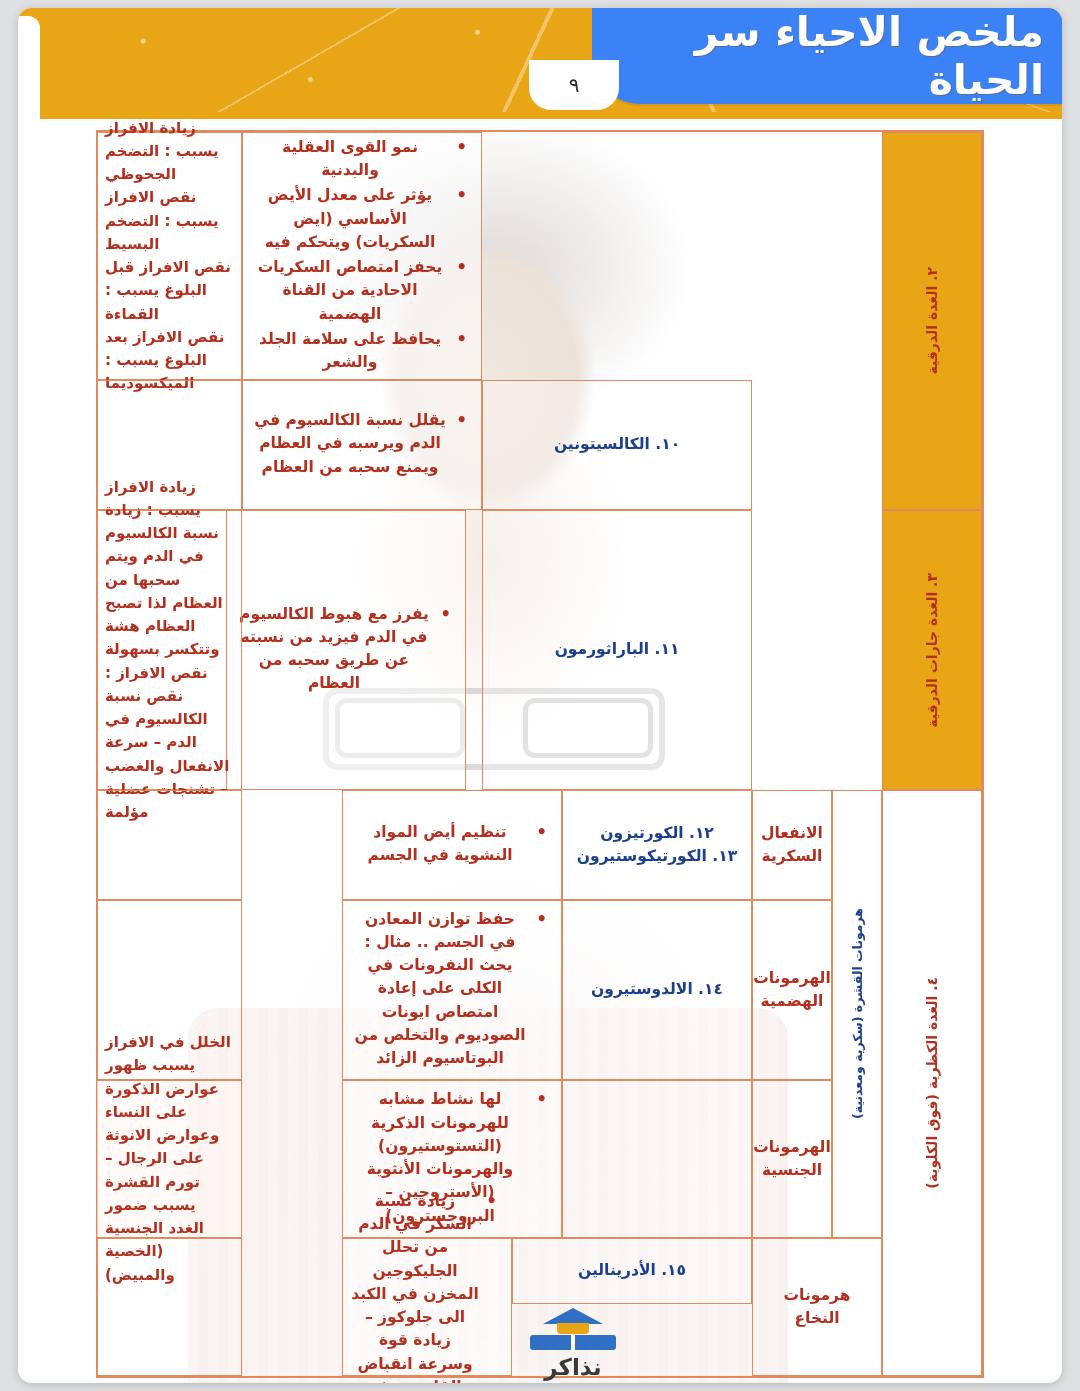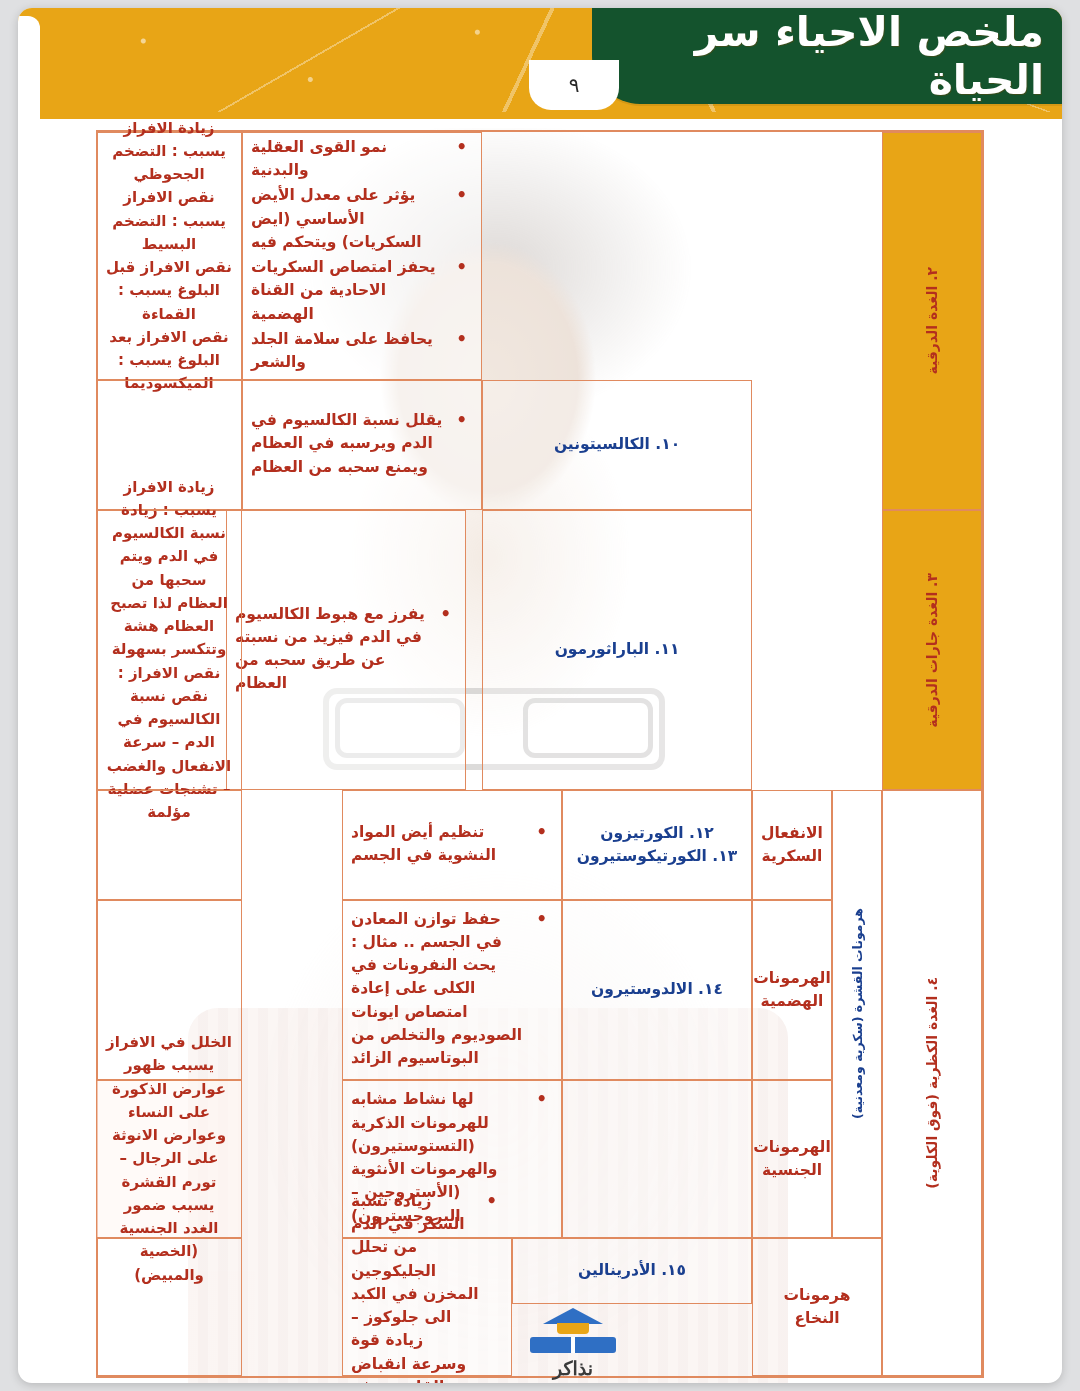--- a/index.html
+++ b/index.html
@@ -34,21 +34,21 @@
   .header .net2{
     position:absolute;inset:0;opacity:.35;
     background:
       linear-gradient(115deg, transparent 48.6%, #fff 48.6%, #fff 49%, transparent 49%),
       linear-gradient(65deg, transparent 63.6%, #fff 63.6%, #fff 64%, transparent 64%),
       linear-gradient(150deg, transparent 30.7%, #fff 30.7%, #fff 31%, transparent 31%),
       linear-gradient(20deg, transparent 77.7%, #fff 77.7%, #fff 78%, transparent 78%);
   }
   .title-plate{
     position:absolute;right:0;top:0;width:470px;height:96px;
-    background:#14532d;
+    background:#3b82f6;
     border-bottom-left-radius:48px;
     box-shadow:0 2px 0 rgba(0,0,0,.08);
   }
   .title-plate .title{
     position:absolute;inset:0;
     display:flex;align-items:center;justify-content:center;
     color:#ffffff;font-size:41px;font-weight:bold;
     font-family:"DejaVu Sans", sans-serif;
     text-shadow:1px 1px 0 rgba(120,70,0,.35);
     padding-right:18px;
@@ -117,38 +117,38 @@
     padding:6px 8px;
     background:transparent;
   }
   .cell.blue{color:#1a3f8f;}
   .cell.orange-fill{background:#e8a516;border-color:#e08a5f;}
   .cell.white{background:rgba(255,255,255,.55);}
   .cell.translucent{background:rgba(255,255,255,.32);}
   .cell.pinkish{background:rgba(255,245,242,.55);}
   .bullets{
     width:100%;
-    text-align:left;
+    text-align:center;
     padding-right:4px;
   }
   .bullets ul{margin:0;padding:0 18px 0 0;list-style:none;}
   .bullets li{position:relative;margin:0 0 2px 0;padding-right:2px;}
   .bullets li:before{
     content:"•";position:absolute;right:-16px;top:-1px;color:#b32f1e;font-size:17px;
   }
   .vtext{
     writing-mode:vertical-rl;
     transform:rotate(180deg);
     white-space:nowrap;
     font-size:14px;
     line-height:1.2;
   }
   .vtext.small{font-size:12.5px;}
   .lefttext{
-    width:100%;text-align:center;font-size:15px;line-height:1.55;
+    width:100%;text-align:left;font-size:15px;line-height:1.55;
   }
   
   .wm{
     position:absolute;left:470px;top:1300px;width:170px;height:72px;
     display:flex;flex-direction:column;align-items:center;justify-content:flex-end;
   }
   .wm .cap{
     width:60px;height:26px;position:relative;margin-bottom:3px;
   }
   .wm .cap .board{
@@ -158,21 +158,21 @@
   }
   .wm .cap .base{
     position:absolute;left:14px;top:15px;width:32px;height:11px;background:#e8a516;border-radius:0 0 4px 4px;
   }
   .wm .book{
     width:86px;height:16px;background:#2f6fc4;border-radius:3px;position:relative;
   }
   .wm .book:after{
     content:"";position:absolute;left:41px;top:0;width:4px;height:16px;background:#ffffff;
   }
-  .wm .txt{font-size:19px;color:#3a3a3a;margin-top:4px;font-weight:bold;font-family:Liberation Serif, serif;}
+  .wm .txt{font-size:23px;color:#3a3a3a;margin-top:4px;font-weight:bold;}
 </style>
 </head>
 <body>
 
 <div class="page">
 
   <div class="header">
     <div class="net"></div>
     <div class="net2"></div>
     <div class="title-plate">

